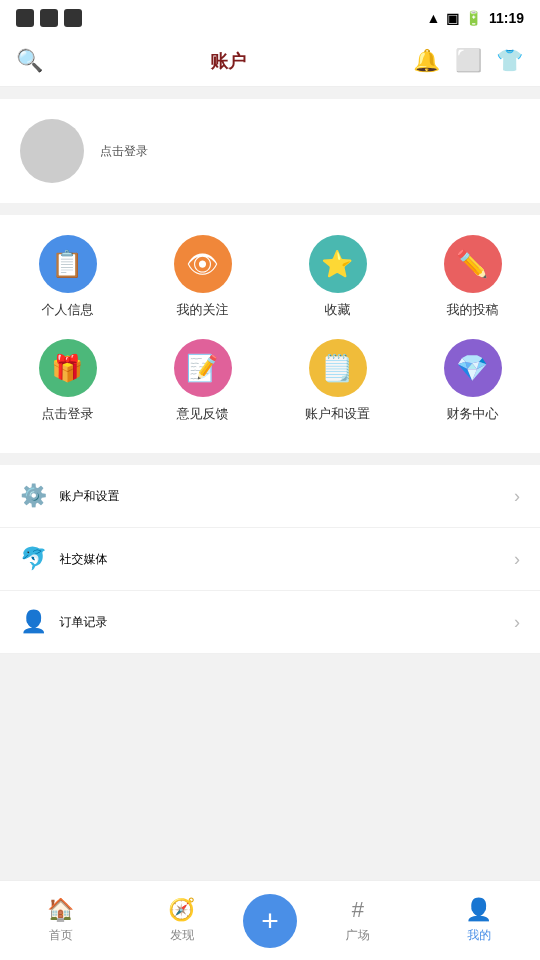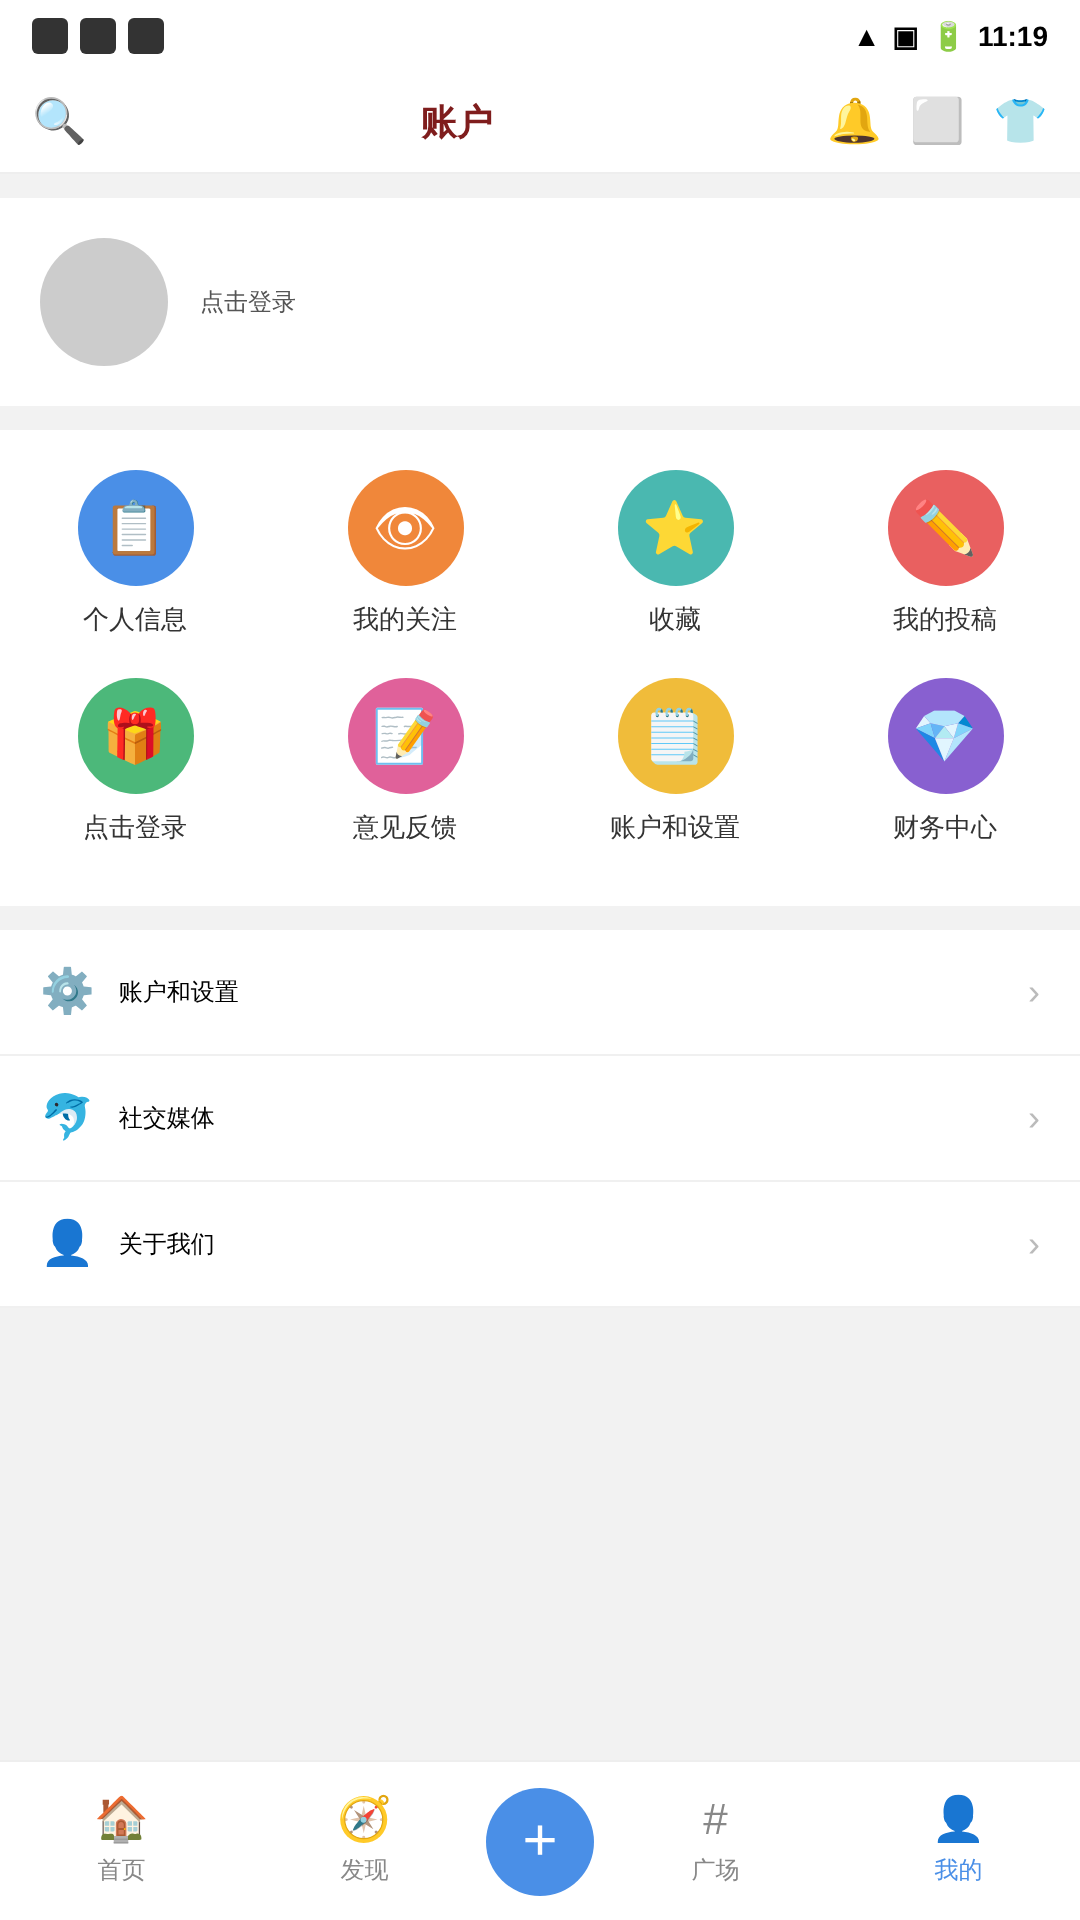--- a/index.html
+++ b/index.html
@@ -307,21 +307,21 @@
   <div class="list-item">
     <div class="list-item-left">
       <span class="list-icon" style="color:#4ab8e0">🐬</span>
       <span class="list-label">社交媒体</span>
     </div>
     <span class="chevron">›</span>
   </div>
   <div class="list-item">
     <div class="list-item-left">
       <span class="list-icon" style="color:#4ab8e0">👤</span>
-      <span class="list-label">关于我们</span>
+      <span class="list-label">订单记录</span>
     </div>
     <span class="chevron">›</span>
   </div>
 </div>
 
 <div class="bottom-nav">
   <div class="nav-item">
     <span class="nav-item-icon">🏠</span>
     <span class="nav-item-label">首页</span>
   </div>

